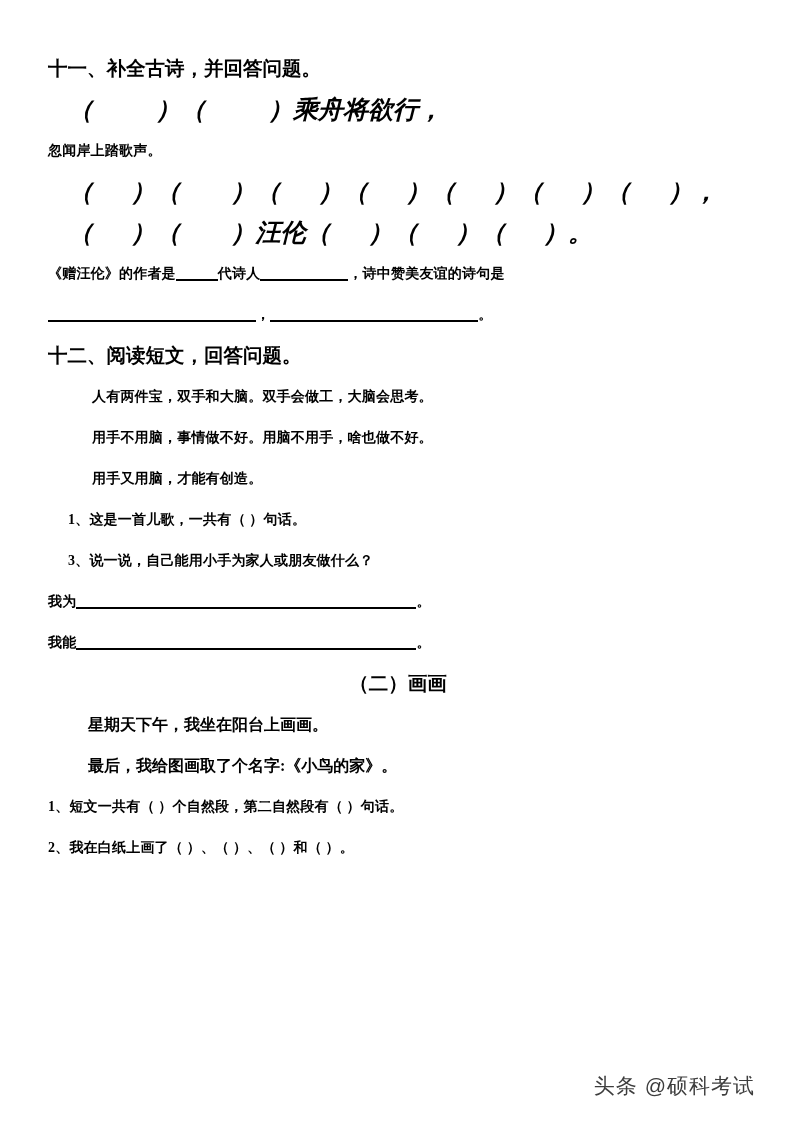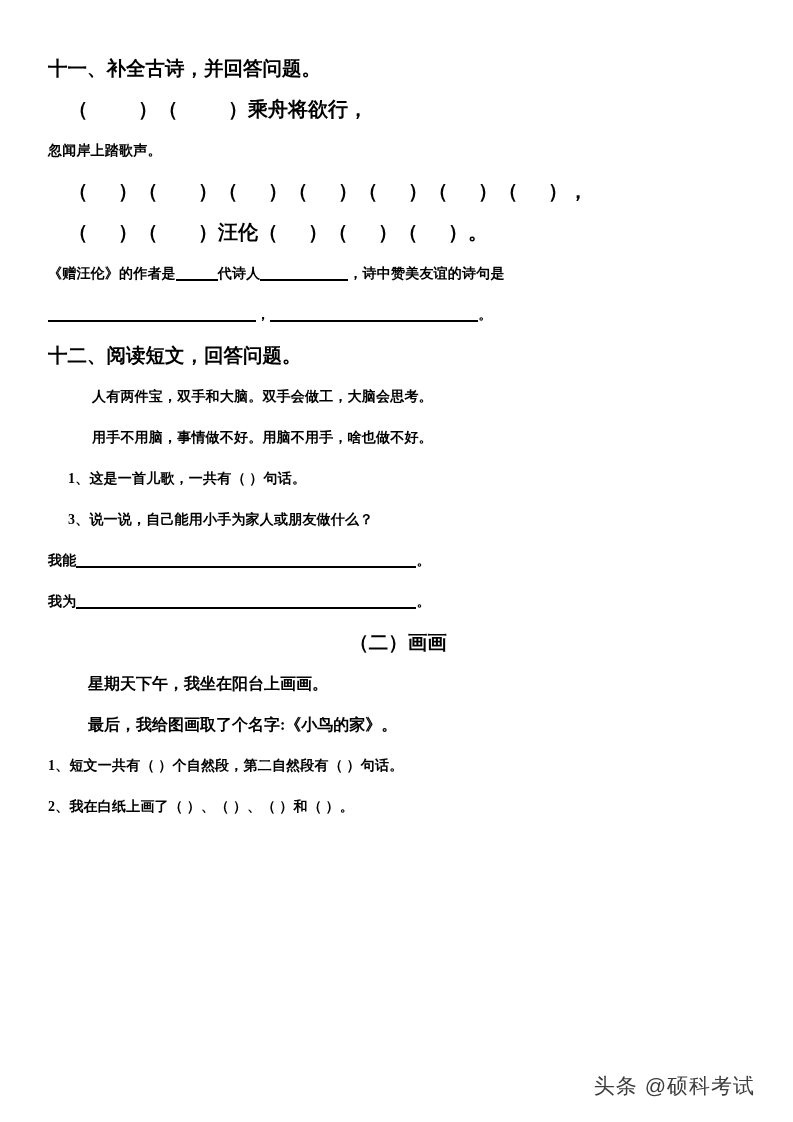--- a/index.html
+++ b/index.html
@@ -62,24 +62,25 @@
     line-height: 41px;
     font-weight: 700;
     text-align: justify;
     text-justify: inter-ideograph;
     letter-spacing: 0px;
   }
   .para.first { text-indent: 40px; }
 
   
   .paren-row {
-    font-size: 20px;
+    font-size: 25px;
     line-height: 41px;
     font-weight: 700;
     white-space: pre;
+    font-style: italic;
   }
 
   
   .ul {
     display: inline-block;
     border-bottom: 2px solid #000;
     vertical-align: -3px;
     height: 17px;
   }
   .ul-xs { width: 42px; }
@@ -123,36 +124,37 @@
 
     <div class="line">
       <span class="ul ul-long"></span><span>，</span><span class="ul ul-long"></span><span>。</span>
     </div>
 
     <div class="heading">十二、阅读短文，回答问题。</div>
 
 
     <div class="line indent2">人有两件宝，双手和大脑。双手会做工，大脑会思考。</div>
     <div class="line indent2">用手不用脑，事情做不好。用脑不用手，啥也做不好。</div>
+    <div class="line indent2">用手又用脑，才能有创造。</div>
 
     <div class="line indent1">
       <span>1、</span><span>这是一首儿歌，一共有（  ）句话。</span>
     </div>
 
 
     <div class="line indent1">
       <span>3、</span><span>说一说，自己能用小手为家人或朋友做什么？</span>
     </div>
 
     <div class="line">
-      <span>我能</span><span class="ul ul-answer"></span><span>。</span>
+      <span>我为</span><span class="ul ul-answer"></span><span>。</span>
     </div>
 
     <div class="line">
-      <span>我为</span><span class="ul ul-answer"></span><span>。</span>
+      <span>我能</span><span class="ul ul-answer"></span><span>。</span>
     </div>
 
     <div class="centered">（二）画画</div>
 
     <div class="para first">星期天下午，我坐在阳台上画画。</div>
     <div class="para first">最后，我给图画取了个名字:《小鸟的家》。</div>
 
     <div class="line">
       <span>1、</span><span>短文一共有（      ）个自然段，第二自然段有（      ）句话。</span>
     </div>

